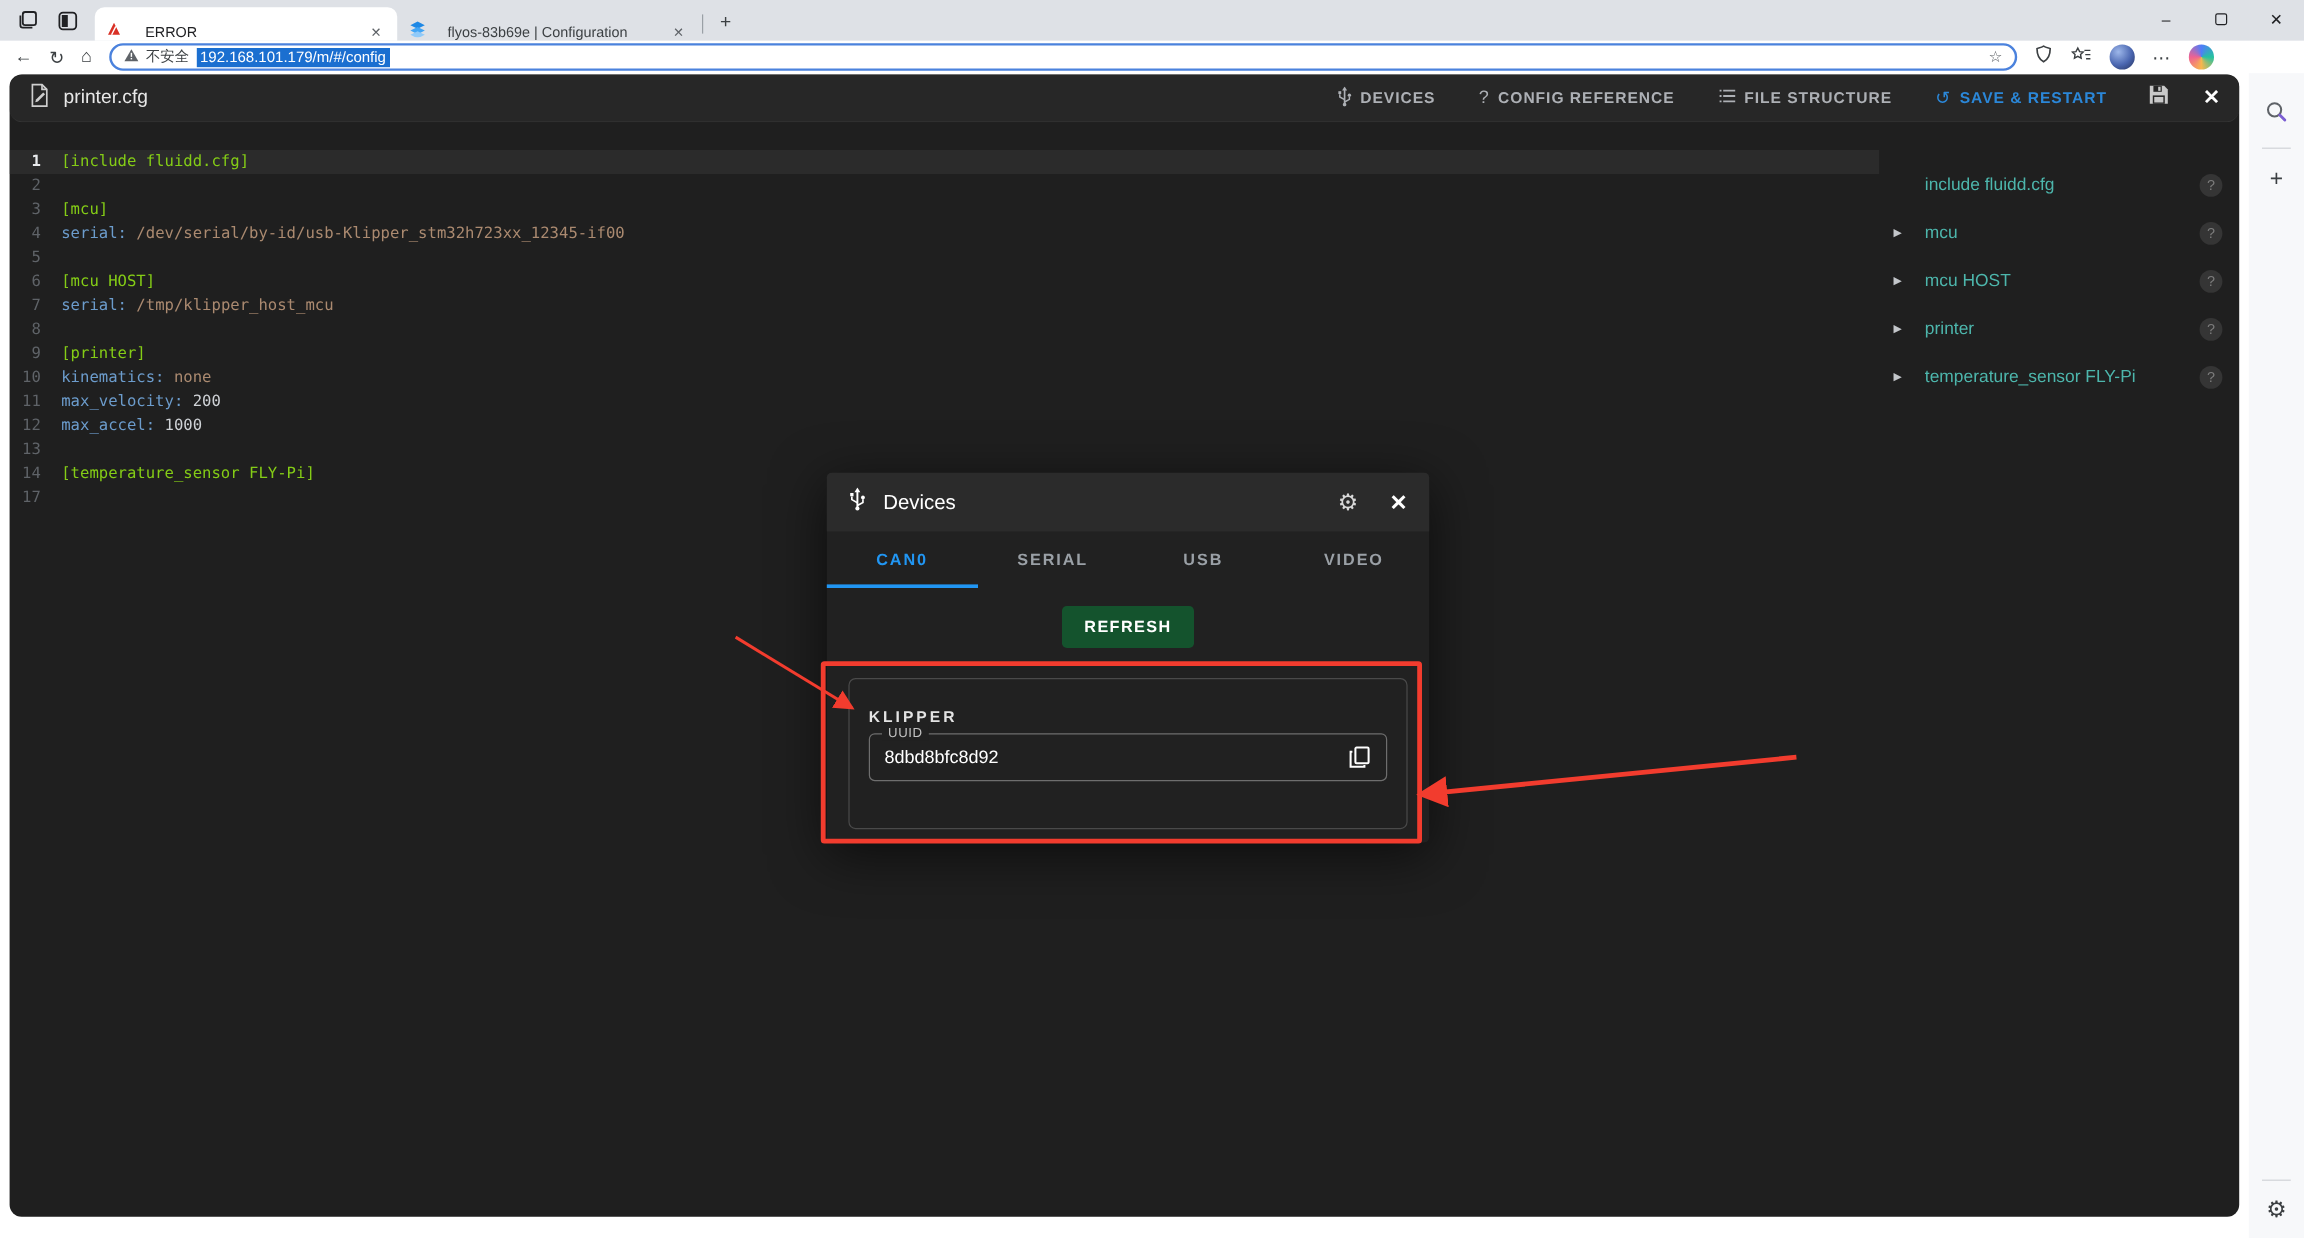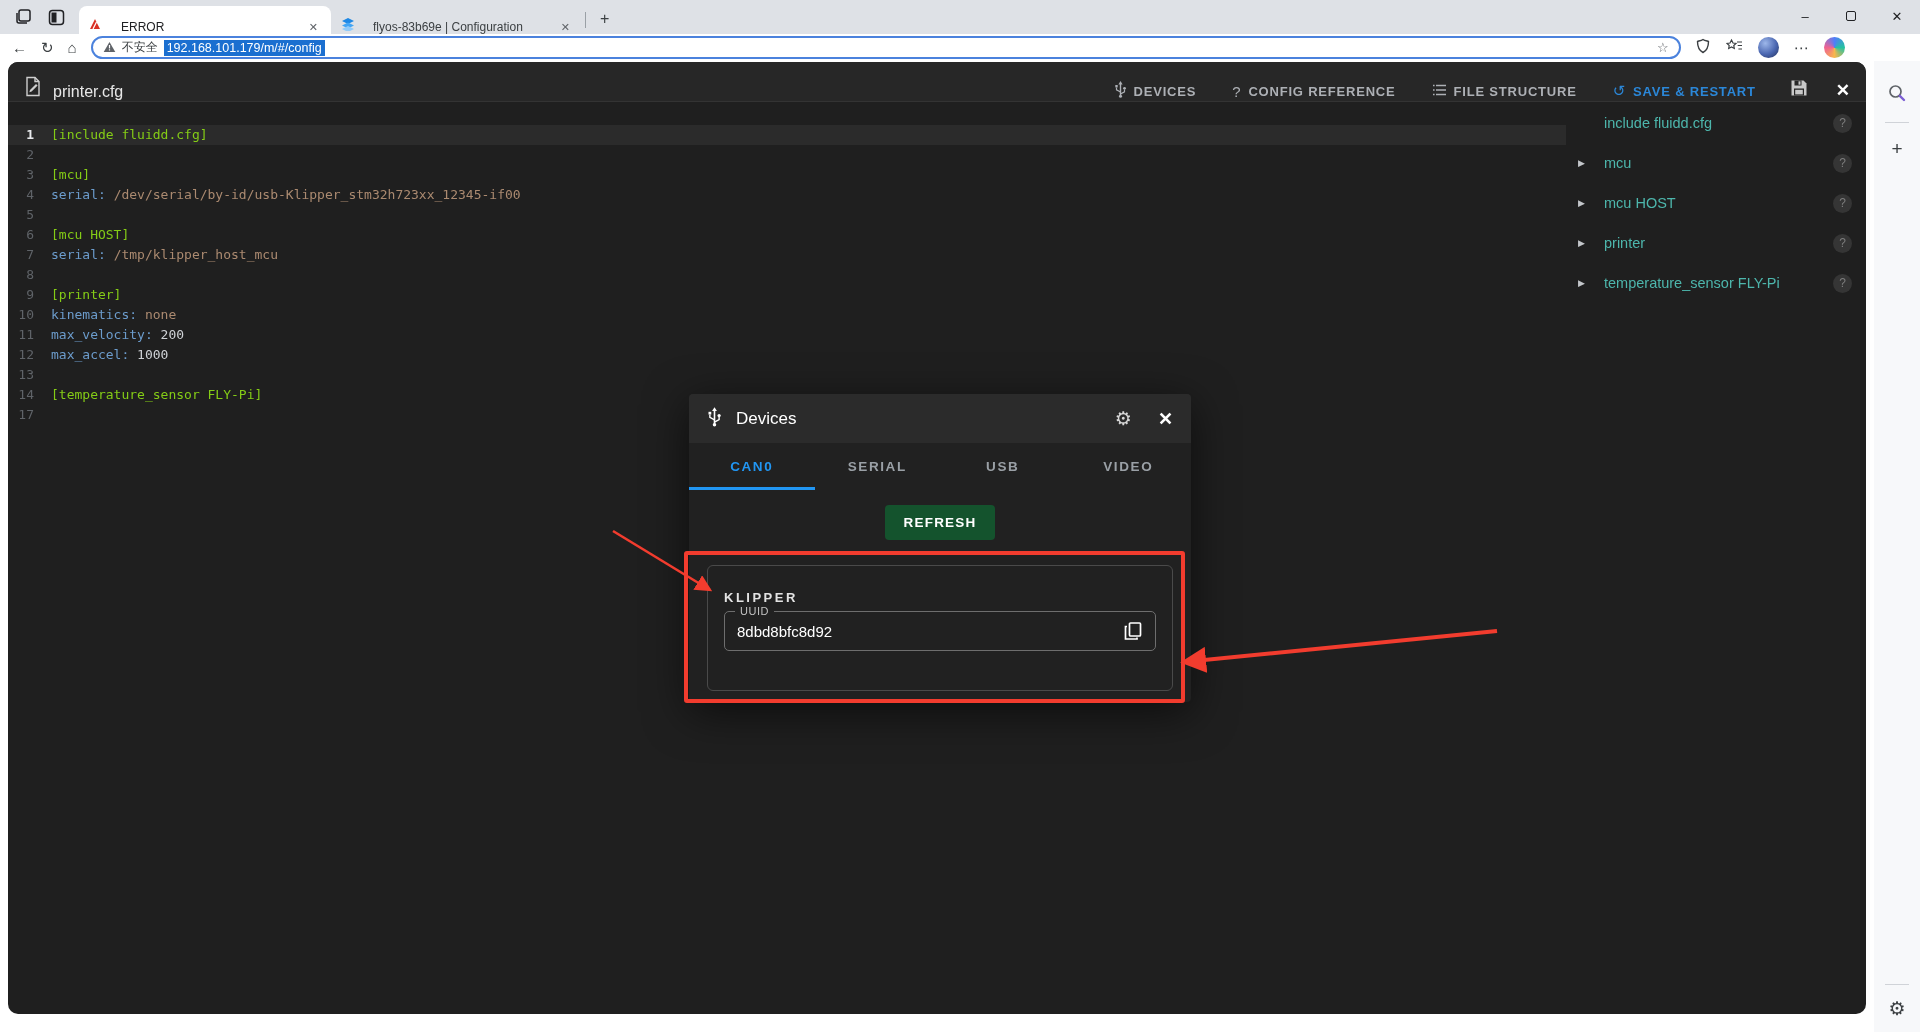--- a/index.html
+++ b/index.html
@@ -43,40 +43,40 @@
            display:flex; flex-direction:column; align-items:center; padding:22px 0 12px 0; gap:15px; }
   .strip .divider { width:24px; height:1px; background:#d0d3d8; }
   .strip .plus { font-size:19px; color:#3c4043; }
   .strip .bottom { margin-top:auto; display:flex; flex-direction:column; align-items:center; gap:12px; }
   .strip .gear { font-size:19px; color:#3c4043; }
 
   
   .panel { position:absolute; left:8px; top:62px; width:1858px; height:952px;
            background:#1f1f1f; border-radius:10px; overflow:hidden; }
   .phead { height:40px; background:#272727; border-bottom:1px solid #333;
-           display:flex; align-items:flex-end; padding:0 16px; }
+           display:flex; align-items:center; padding:0 16px;border-radius:11px; }
   .ptitle { font-size:16px; color:#e8e8e8; margin-left:10px; }
   .pnav { margin-left:auto; display:flex; align-items:center; gap:36px; }
   .pnav-item { display:flex; align-items:center; gap:7px; font-size:13px; font-weight:bold;
                letter-spacing:.8px; color:#adb0b5; }
   .pnav-item.accent { color:#2b87d8; }
   .pnav-item .iglyph { font-size:15px; font-weight:normal; }
   .phead .save-icon { margin-left:34px; }
   .phead .close-x { margin-left:28px; font-size:17px; color:#fff; font-weight:bold; }
 
   .code { position:absolute; left:0; top:41px; right:300px; bottom:0; padding-top:22px;
           font:13px/20px "DejaVu Sans Mono", monospace; }
   .cl { display:flex; height:20px; }
   .cl.active { background:#2b2b2b; }
   .ln { width:26px; text-align:right; color:#5f6368; flex:none; }
   .cl.active .ln { color:#e8eaed; font-weight:bold; }
   .cl code { padding-left:17px; white-space:pre; font-family:inherit; }
   .sec { color:#84cc16; } .key { color:#6c9ccc; } .str { color:#ab8a70; } .num { color:#cfd2d6; }
 
-  .tree { position:absolute; right:0; top:23px; width:300px; padding-top:18px; }
+  .tree { position:absolute; right:0; top:54px; width:300px; padding-top:18px; }
   .trow { height:40px; display:flex; align-items:center; padding:0 14px 0 12px; }
   .tarrow { width:18px; font-size:9px; color:#c3c6ca; }
   .tlabel { font-size:14.5px; color:#4db6ac; margin-left:8px; }
   .thelp { margin-left:auto; width:19px; height:19px; border-radius:50%; background:#353535;
            color:#7d7d7d; font-size:12px; display:flex; align-items:center; justify-content:center; }
 
   
   .modal { position:absolute; left:689px; top:394px; width:502px; height:308px; background:#212121;
            border-radius:4px; box-shadow:0 10px 44px rgba(0,0,0,.6); z-index:30; }
   .mhead { height:49px; background:#2b2b2b; border-radius:4px 4px 0 0; display:flex;

